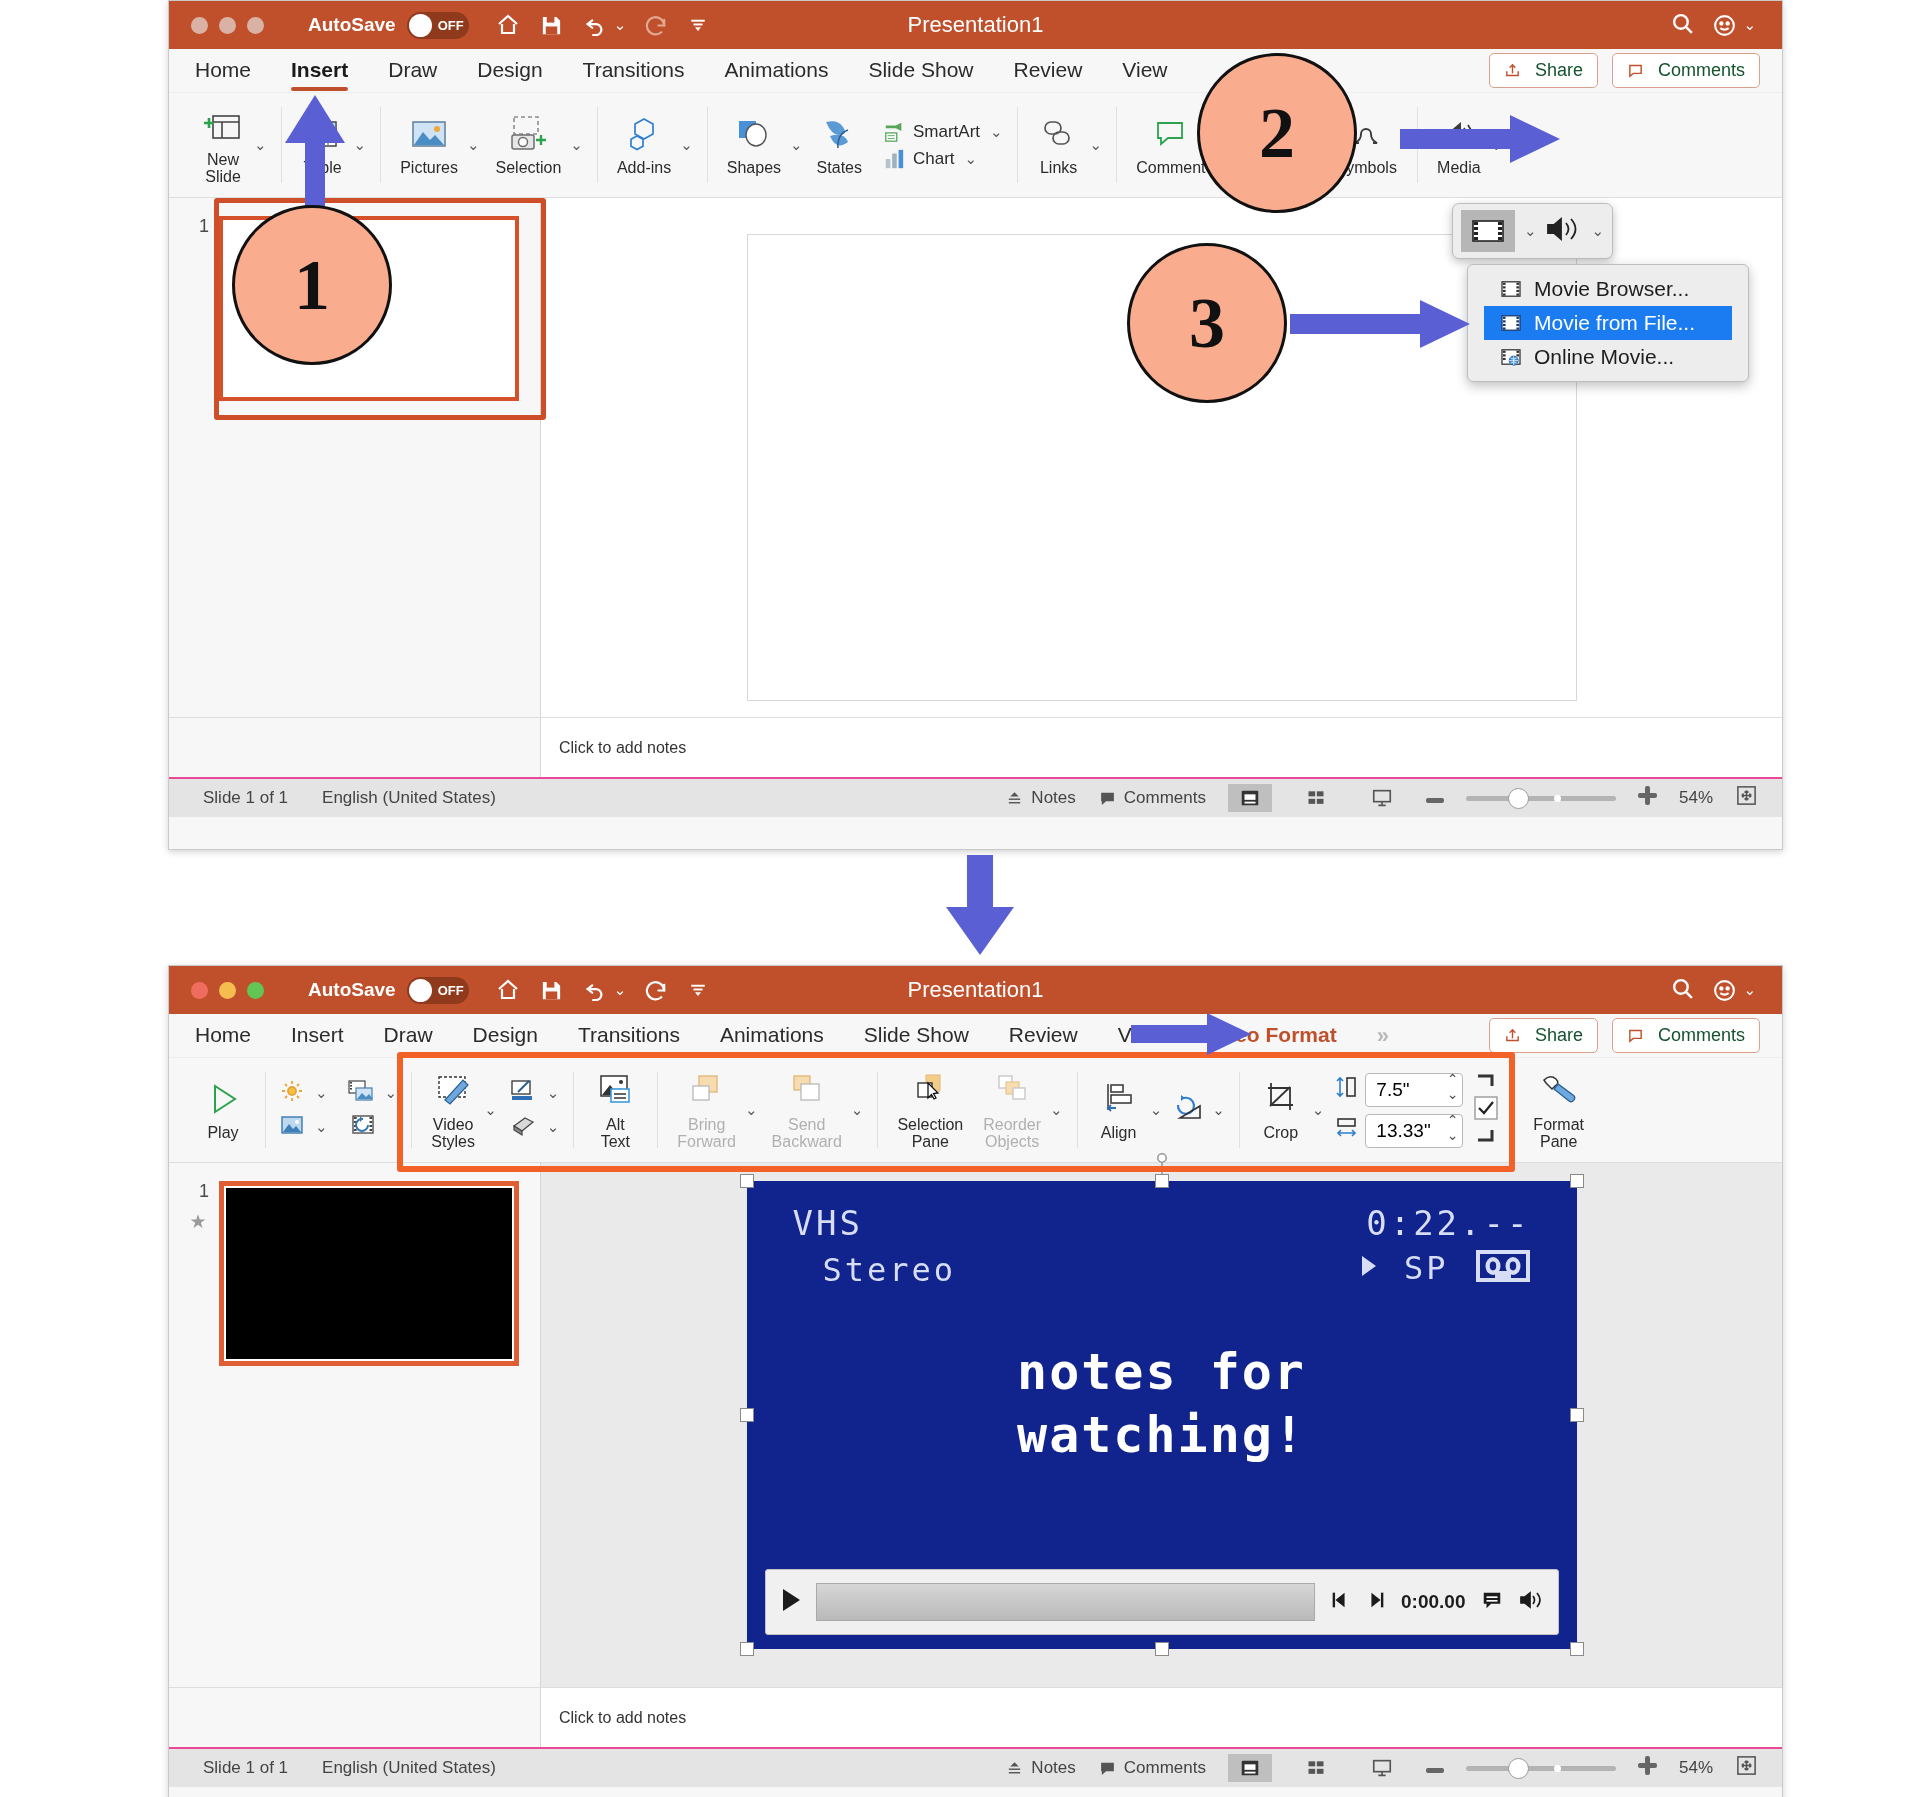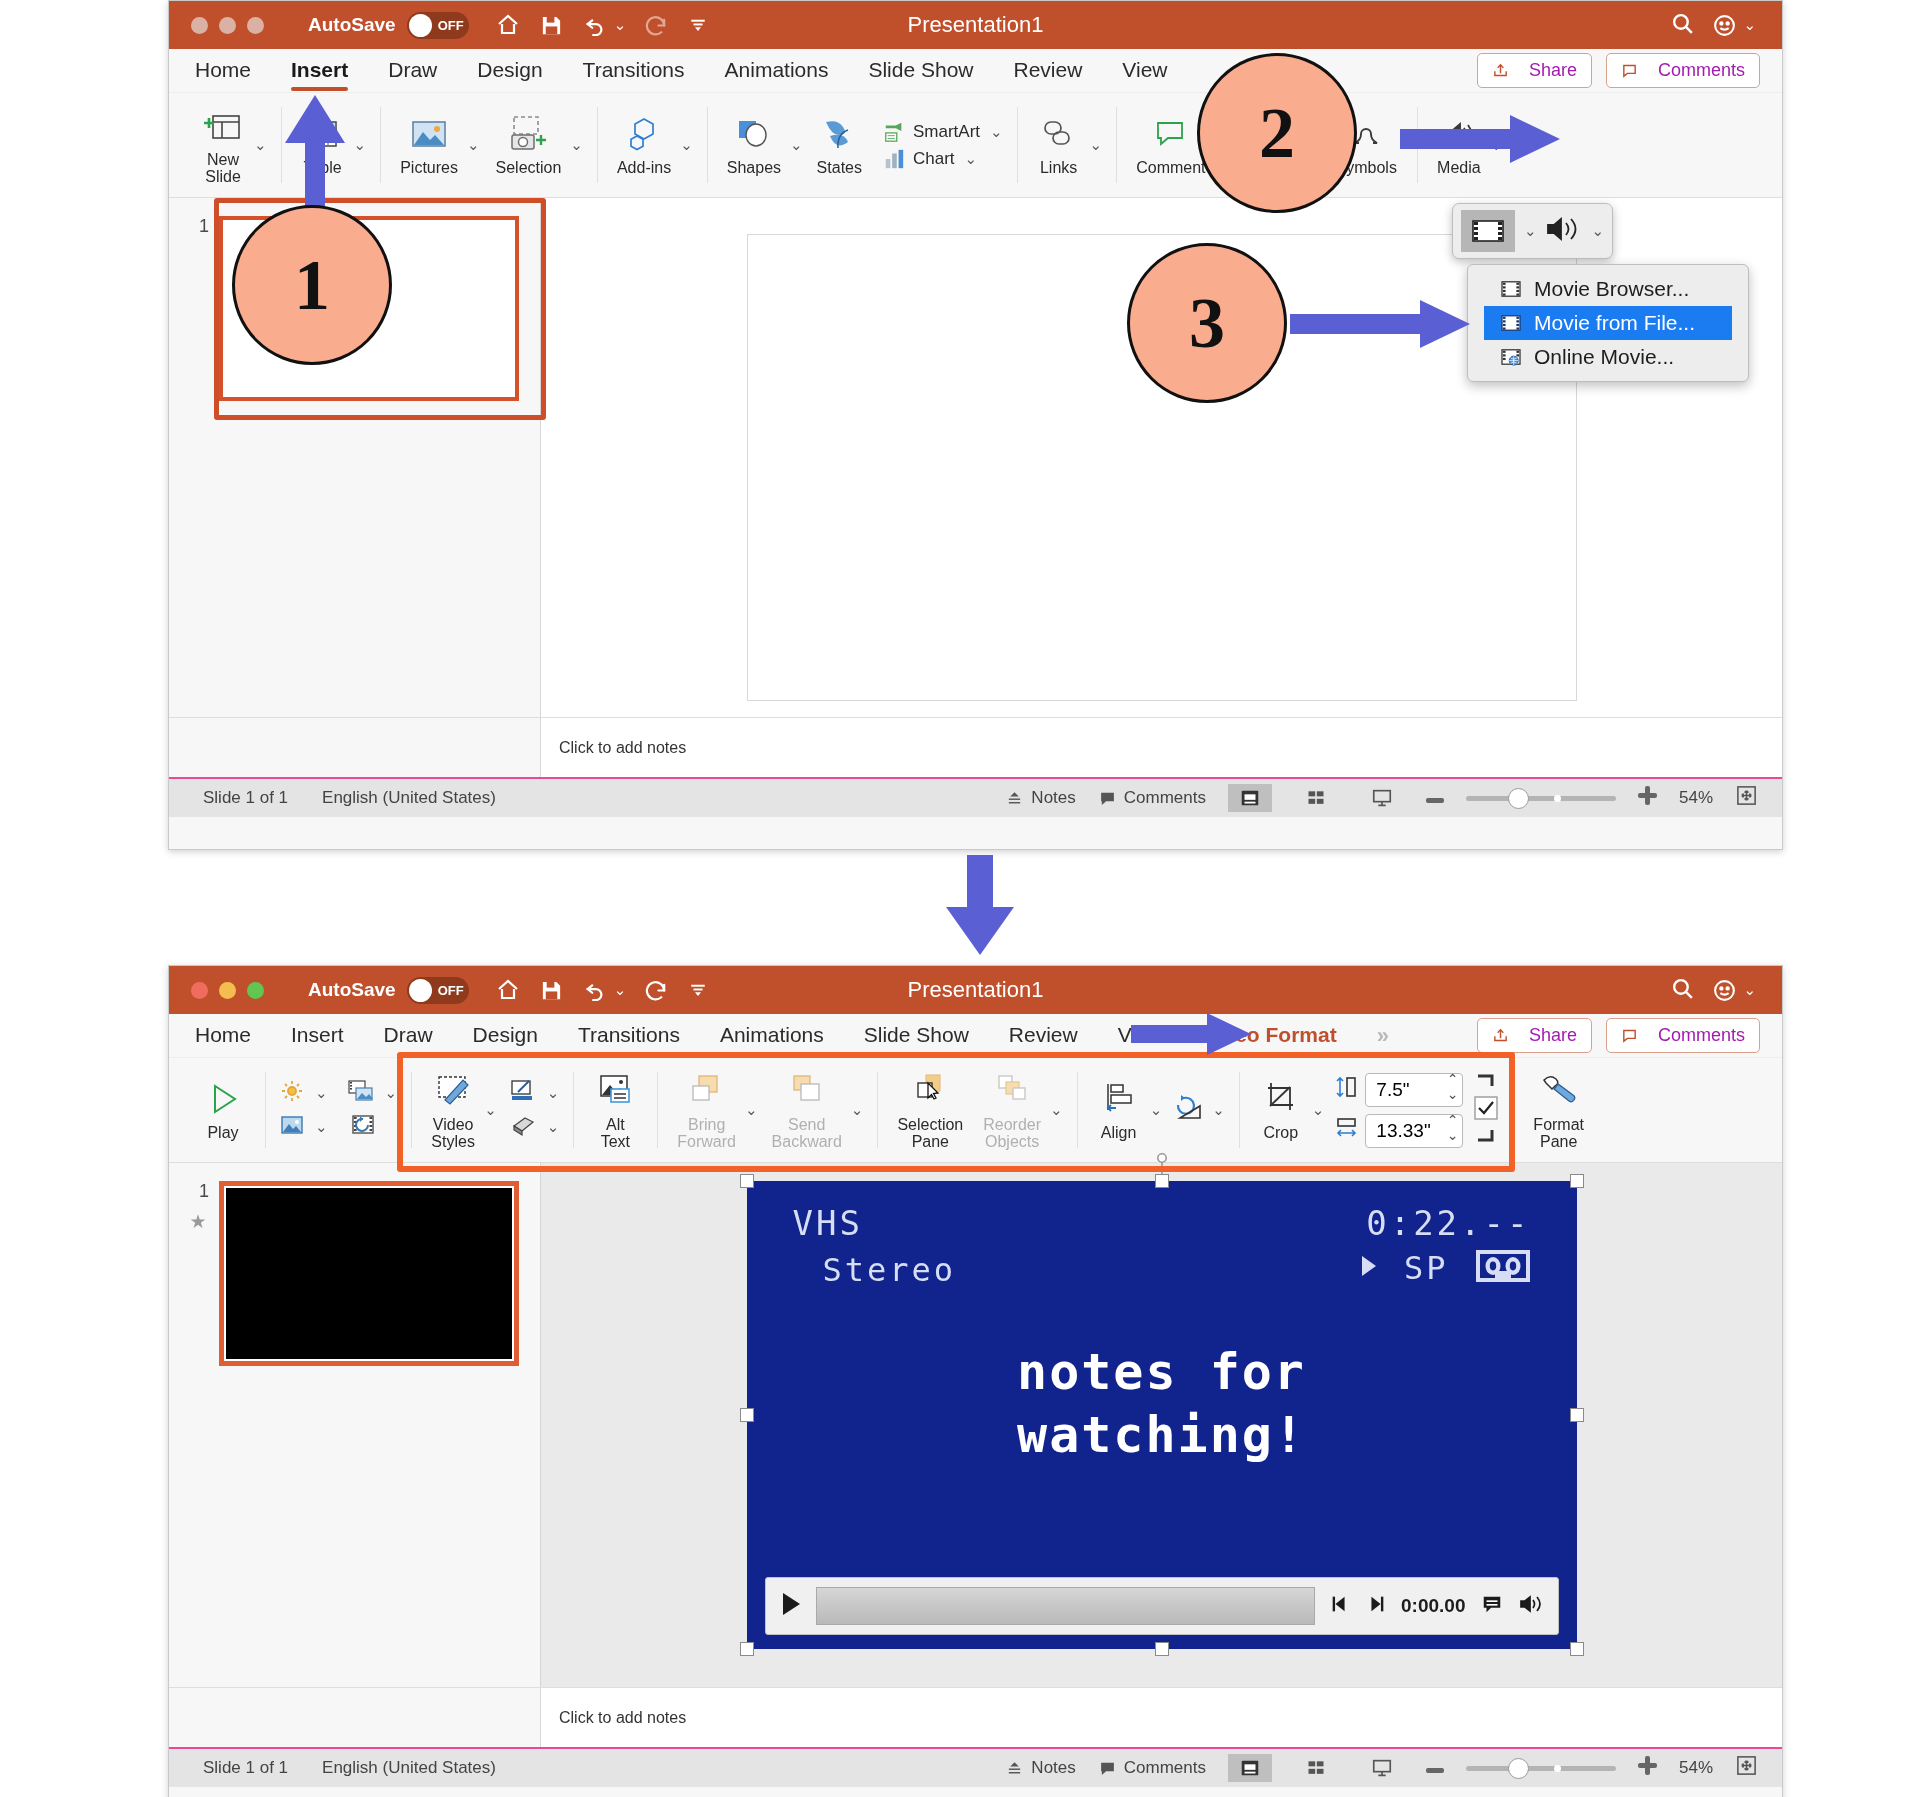--- a/index.html
+++ b/index.html
@@ -56,22 +56,22 @@
   }
   .tab.active { font-weight:bold; color:#1b1b1b; }
   .tab.active::after{
     content:""; position:absolute; left:0; right:0; bottom:-7px;
     height:4px; background:#c0502c; border-radius:2px;
   }
   .tab.vf { color:#c0502c; font-weight:bold; }
   .tab.vf::after{ content:""; position:absolute; left:0; right:0; bottom:-7px; height:4px; background:#c0502c; }
   .tabs-right { margin-left:auto; display:flex; gap:14px; margin-right:22px; }
   .pillbtn {
-    border:1px solid #d9a08c; color:#a21caf; border-radius:5px;
-    font-size:18px; padding:6px 14px; display:flex; align-items:center; gap:20px;
+    border:1px solid #d9a08c; color:#14532d; border-radius:5px;
+    font-size:18px; padding:6px 14px; display:flex; align-items:center; gap:14px;
     background:#fff;
   }
   .chev2 { color:#b9b9b9; font-size:22px; font-weight:bold; }
 
   
   .ribbon { height:104px; background:#f7f7f7; display:flex; align-items:stretch; padding-left:12px; position:relative;}
   .grp { display:flex; align-items:center; padding:0 14px; position:relative; }
   .grp + .grp::before{
     content:""; position:absolute; left:0; top:14px; bottom:14px; width:1px; background:#e0e0e0;
   }
@@ -134,21 +134,21 @@
     position:absolute; background:#ededed; border:1px solid #bdbdbd; border-radius:6px;
     box-shadow:0 4px 12px rgba(0,0,0,.25); padding:7px 16px; width:282px;
   }
   .mi{ display:flex;align-items:center;gap:12px;font-size:21px;color:#1d1d1d;padding:5px 16px; }
   .mi.sel{ background:#1a7cf0; color:#fff; }
 
   
   .video { position:absolute; background:#11238c; }
   .vhs-t { position:absolute; color:#d6ddf5; font-family:"DejaVu Sans Mono", monospace; letter-spacing:3px; }
   .vidctrl{
-    position:absolute; left:18px; right:18px; bottom:14px; height:58px;
+    position:absolute; left:18px; right:18px; bottom:14px; height:66px;
     background:#f0f0f0; border:1px solid #c2c2c2; border-radius:3px;
     display:flex; align-items:center; padding:0 14px; gap:14px;
   }
   .vcbar{ flex:1; height:38px; background:linear-gradient(#d6d6d6,#b9b9b9); border:1px solid #a9a9a9;}
   .vctime{ font-size:19px; font-weight:bold; color:#1d1d1d; }
   .handle{ position:absolute;width:14px;height:14px;background:#fff;border:1px solid #8a8a8a; }
 </style>
 </head>
 <body>
 

